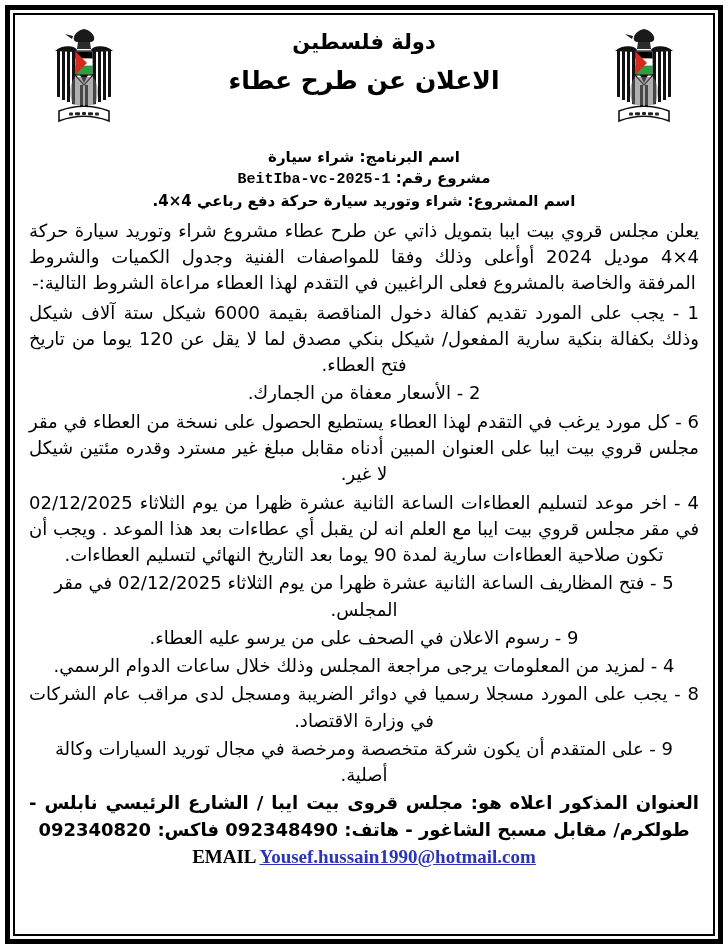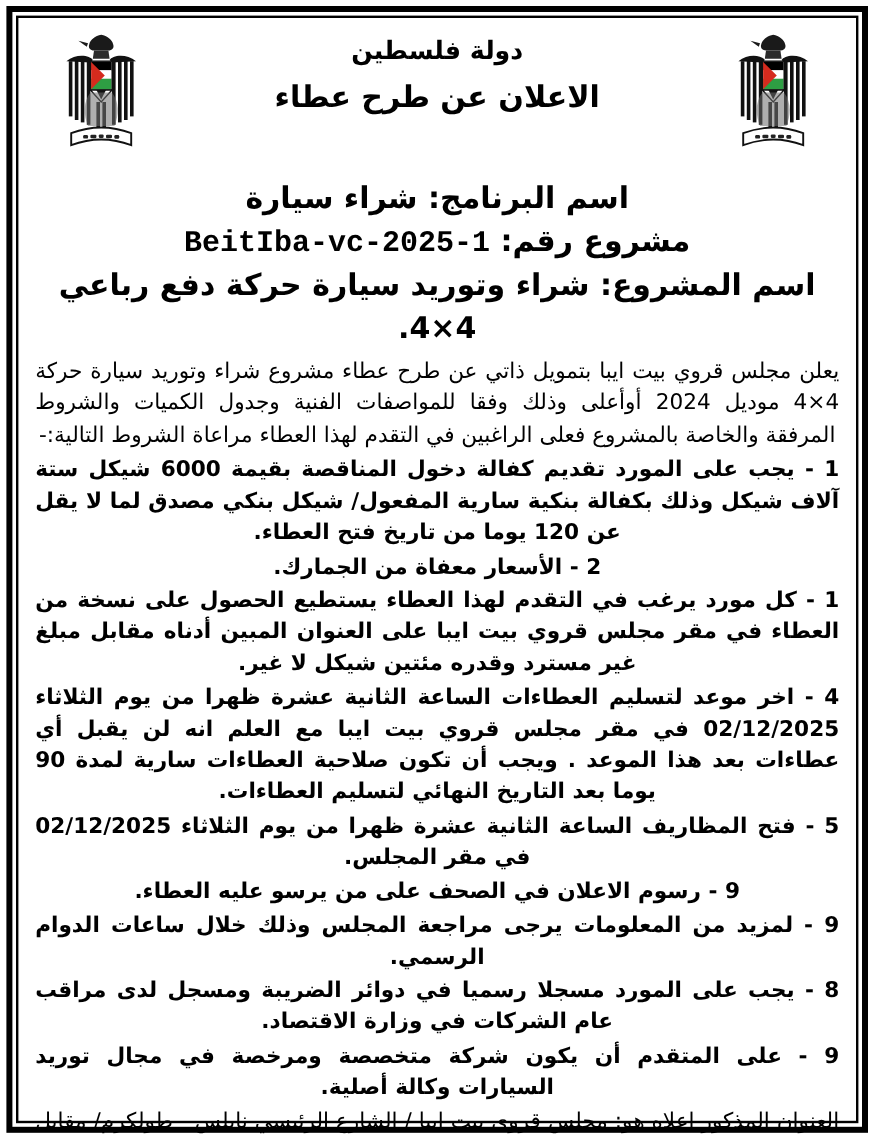--- a/index.html
+++ b/index.html
@@ -60,21 +60,21 @@
   .hdr-line3{
     font-size:25px;font-weight:bold;line-height:1.3;margin-top:10px;
   }
 
   
   .meta{
     text-align:center;
     margin-top:10px;
   }
   .meta-row{
-    font-size:25px;font-weight:bold;line-height:1.42;
+    font-size:15px;font-weight:bold;line-height:1.42;
   }
   .ltr{
     direction:ltr;unicode-bidi:embed;
     font-family:Liberation Mono, monospace;
     font-weight:bold;
   }
 
   
   .body{
     margin-top:6px;
@@ -83,33 +83,34 @@
   .para{
     font-size:18px;
     font-weight:normal;
     line-height:1.46;
     text-align:justify;
     text-align-last:center;
     margin:0 4px 3px 4px;
   }
   .cond{
     font-size:18px;
-    font-weight:bold;
+    font-weight:normal;
     line-height:1.46;
     text-align:justify;
     text-align-last:center;
     margin:0 4px 2px 4px;
   }
   .cond.short{
+    text-align:center;
     text-align-last:center;
   }
 
   
   .addr{
-    font-size:18px;font-weight:normal;line-height:1.45;
+    font-size:18px;font-weight:bold;line-height:1.45;
     text-align:justify;text-align-last:center;
     margin:2px 4px 0 4px;
   }
   .email-row{
     text-align:center;
     margin-top:3px;
     direction:ltr;
     font-family:"Liberation Serif","DejaVu Serif",serif;
     font-size:19px;font-weight:bold;
   }
@@ -236,25 +237,25 @@
         </div>
         <div class="meta-row">اسم المشروع: شراء وتوريد سيارة حركة دفع رباعي 4×4.</div>
       </div>
 
       <div class="body">
 
         <p class="para">يعلن مجلس قروي بيت ايبا بتمويل ذاتي عن طرح عطاء مشروع شراء وتوريد سيارة حركة 4×4 موديل 2024 أوأعلى وذلك وفقا للمواصفات الفنية وجدول الكميات والشروط المرفقة والخاصة بالمشروع فعلى الراغبين في التقدم لهذا العطاء مراعاة الشروط التالية:-</p>
 
         <p class="cond">1 - يجب على المورد تقديم كفالة دخول المناقصة بقيمة 6000 شيكل ستة آلاف شيكل وذلك بكفالة بنكية سارية المفعول/ شيكل بنكي مصدق لما لا يقل عن 120 يوما من تاريخ فتح العطاء.</p>
         <p class="cond short">2 - الأسعار معفاة من الجمارك.</p>
-        <p class="cond">1 - كل مورد يرغب في التقدم لهذا العطاء يستطيع الحصول على نسخة من العطاء في مقر مجلس قروي بيت ايبا على العنوان المبين أدناه مقابل مبلغ غير مسترد وقدره مئتين شيكل لا غير.</p>
+        <p class="cond">6 - كل مورد يرغب في التقدم لهذا العطاء يستطيع الحصول على نسخة من العطاء في مقر مجلس قروي بيت ايبا على العنوان المبين أدناه مقابل مبلغ غير مسترد وقدره مئتين شيكل لا غير.</p>
         <p class="cond">4 - اخر موعد لتسليم العطاءات الساعة الثانية عشرة ظهرا من يوم الثلاثاء 02/12/2025 في مقر مجلس قروي بيت ايبا مع العلم انه لن يقبل أي عطاءات بعد هذا الموعد . ويجب أن تكون صلاحية العطاءات سارية لمدة 90 يوما بعد التاريخ النهائي لتسليم العطاءات.</p>
         <p class="cond short">5 - فتح المظاريف الساعة الثانية عشرة ظهرا من يوم الثلاثاء 02/12/2025 في مقر المجلس.</p>
         <p class="cond short">9 - رسوم الاعلان في الصحف على من يرسو عليه العطاء.</p>
-        <p class="cond short">9 - لمزيد من المعلومات يرجى مراجعة المجلس وذلك خلال ساعات الدوام الرسمي.</p>
+        <p class="cond short">4 - لمزيد من المعلومات يرجى مراجعة المجلس وذلك خلال ساعات الدوام الرسمي.</p>
         <p class="cond">8 - يجب على المورد مسجلا رسميا في دوائر الضريبة ومسجل لدى مراقب عام الشركات في وزارة الاقتصاد.</p>
         <p class="cond short">9 - على المتقدم أن يكون شركة متخصصة ومرخصة في مجال توريد السيارات وكالة أصلية.</p>
 
         <p class="addr">العنوان المذكور اعلاه هو: مجلس قروى بيت ايبا / الشارع الرئيسي نابلس - طولكرم/ مقابل مسبح الشاغور - هاتف: 092348490 فاكس: 092340820</p>
 
         <div class="email-row">
           <span class="email-label">EMAIL</span>
           <span class="email-addr" style="color: rgb(43, 54, 181);">Yousef.hussain1990@hotmail.com</span>
         </div>
       </div>

